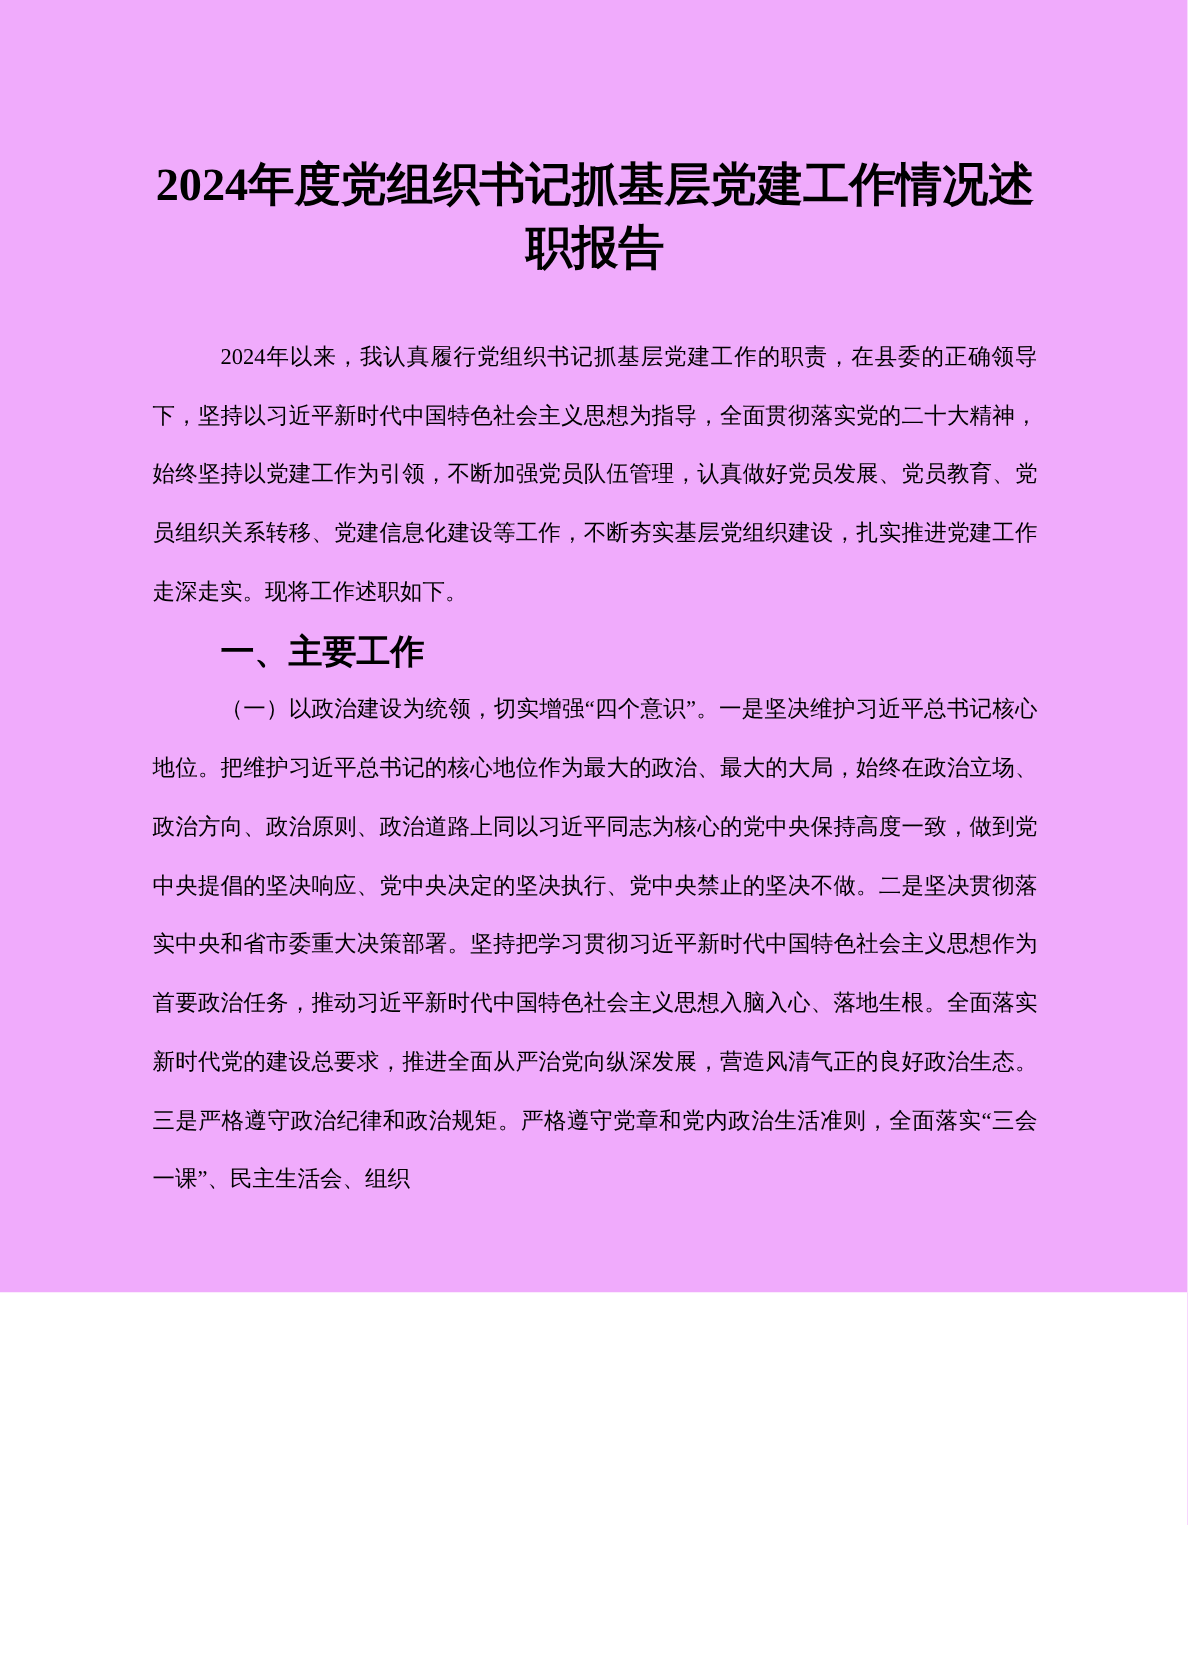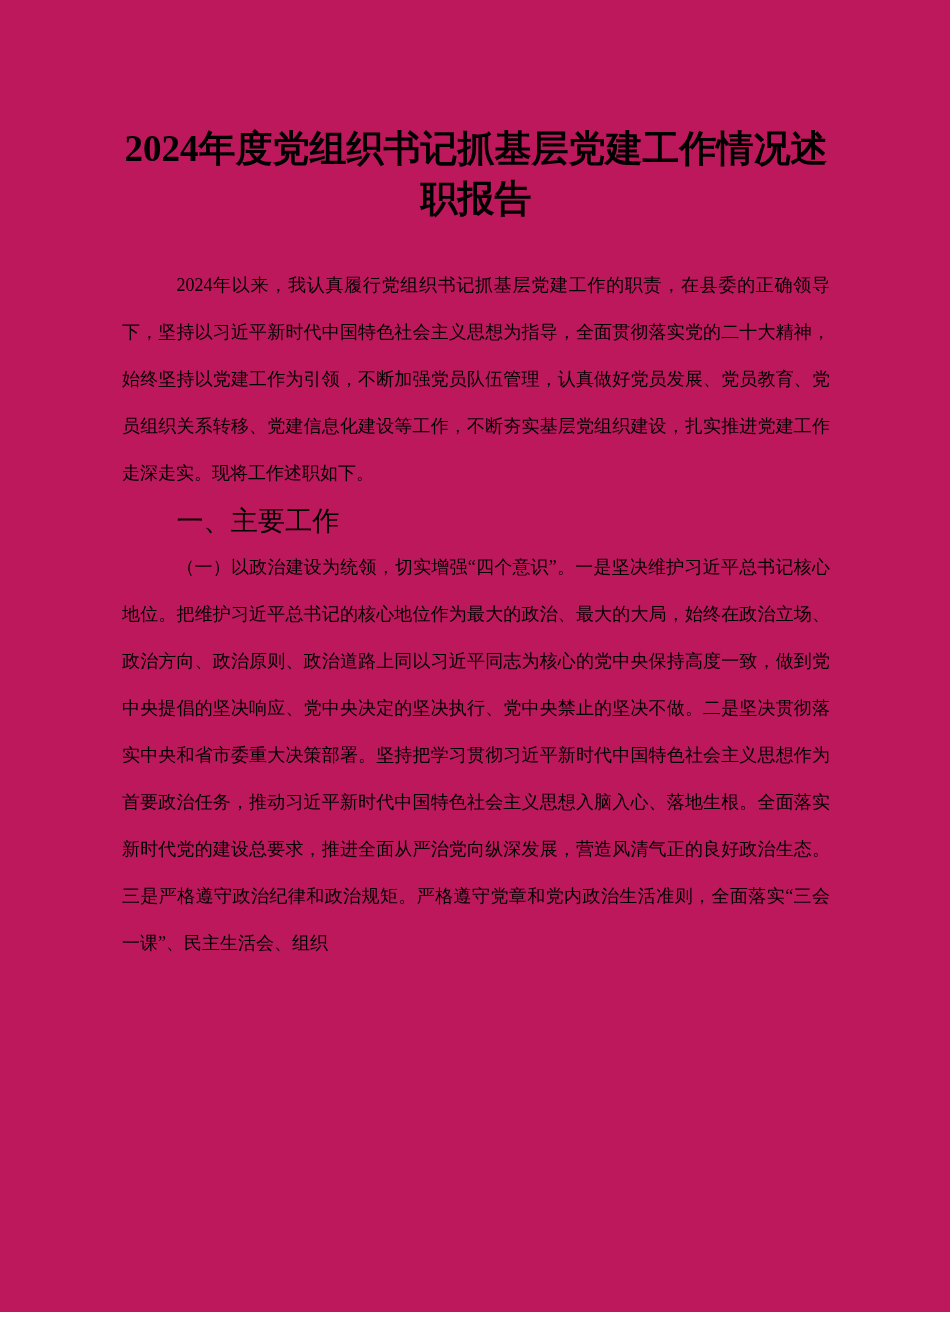--- a/index.html
+++ b/index.html
@@ -7,22 +7,22 @@
     margin: 0;
     padding: 0;
     background: #ffffff;
   }
   body {
     font-family: "Liberation Serif", "DejaVu Serif", serif;
   }
   .page {
     position: relative;
     width: 950px;
-    height: 1312px;
-    background: #be185d;
+    height: 1034px;
+    background: #f0abfc;
     overflow: hidden;
     box-sizing: border-box;
   }
   .content {
     position: absolute;
     left: 122px;
     top: 0;
     width: 708px;
   }
   .doc-title {
@@ -48,21 +48,21 @@
     color: #000000;
     text-align: justify;
     text-justify: inter-ideograph;
     text-indent: 54.4px;
     letter-spacing: 0px;
     word-break: break-all;
   }
   h2.section-heading {
     margin: 0;
     font-family: "Liberation Sans", "DejaVu Sans", sans-serif;
-    font-weight: normal;
+    font-weight: bold;
     font-size: 27.2px;
     line-height: 47px;
     color: #000000;
     text-indent: 54.4px;
     text-align: left;
     letter-spacing: 0px;
   }
 </style>
 </head>
 <body>

